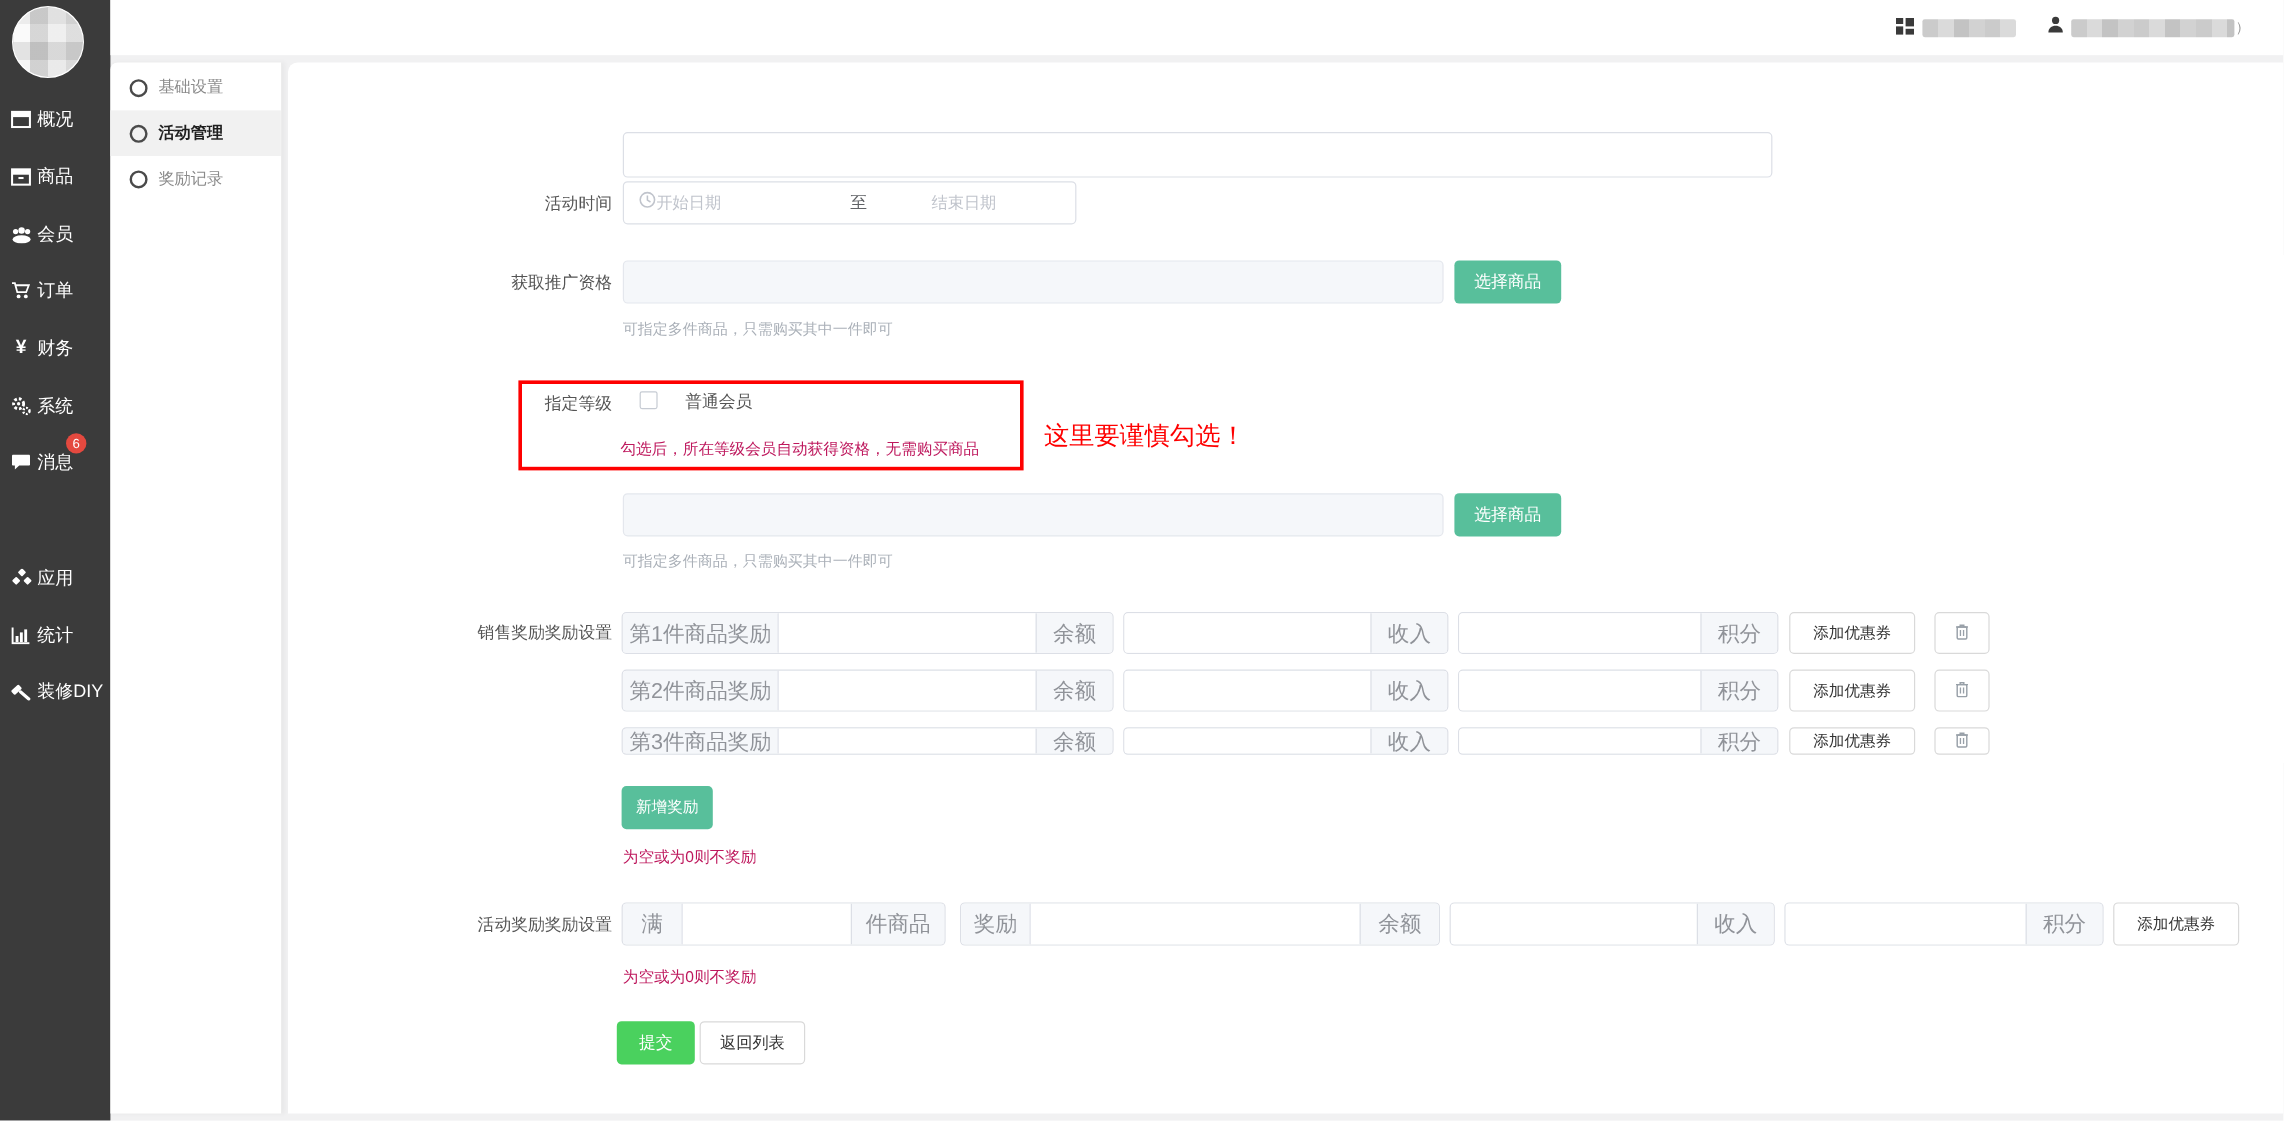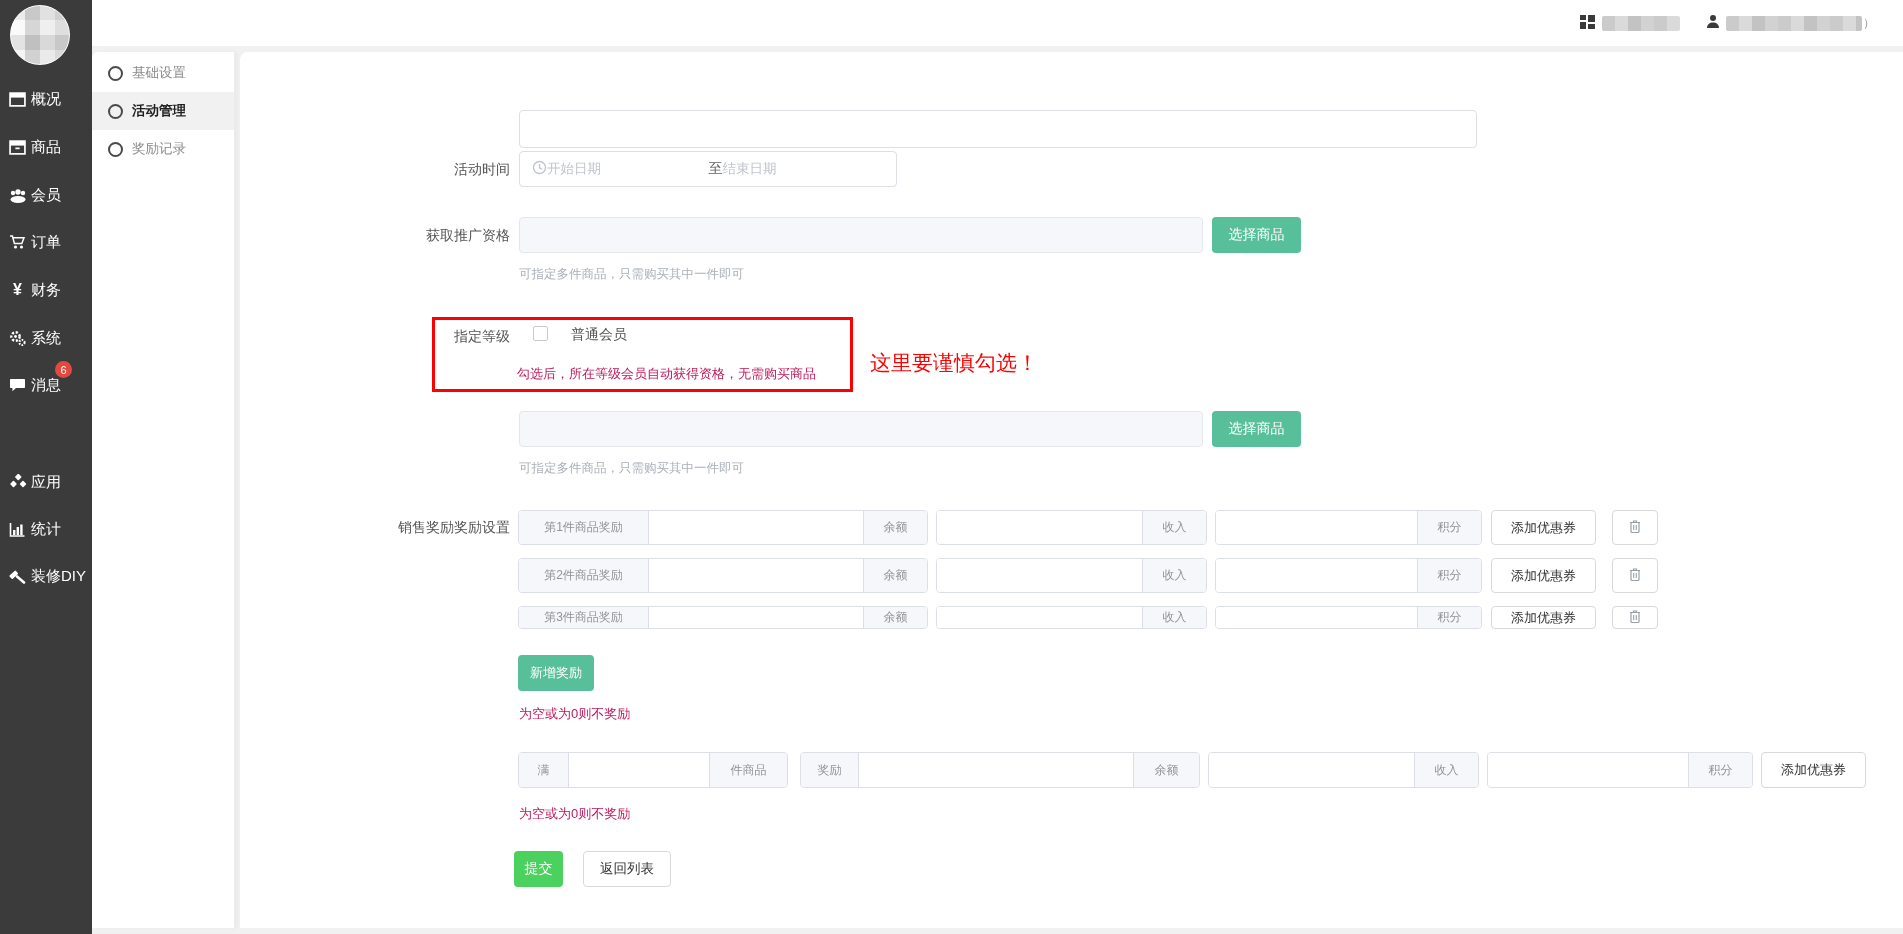--- a/index.html
+++ b/index.html
@@ -48,21 +48,21 @@
         color:#333;cursor:pointer;font-family:inherit}
   .hint{position:absolute;font-size:12.5px;color:#aab0b8;white-space:nowrap}
   .note{position:absolute;font-size:13px;color:#be185d;white-space:nowrap}
   .redbox{position:absolute;border:3px solid #f00;box-sizing:border-box;pointer-events:none}
   .annotation{position:absolute;font-size:21px;color:#f00;white-space:nowrap}
   .checkbox{position:absolute;width:15px;height:15px;box-sizing:border-box;border:1px solid #c6cbd3;
             border-radius:2px;background:#fff;cursor:pointer}
   .opt{position:absolute;font-size:14px;color:#555}
   .rrow{position:absolute;display:flex;align-items:stretch}
   .grp{display:flex;box-sizing:border-box;border:1px solid #dcdfe6;border-radius:4px;background:#fff;overflow:hidden}
-  .addon{background:#f5f7fa;color:#909399;font-size:12px;display:flex;align-items:center;justify-content:center;
+  .addon{background:#f5f7fa;color:#909399;font-size:18px;display:flex;align-items:center;justify-content:center;
          padding:0 8px;box-sizing:border-box;flex:none;white-space:nowrap}
   .addon.pre{border-right:1px solid #dcdfe6}
   .addon.suf{border-left:1px solid #dcdfe6}
   .ginput{border:none;outline:none;font-size:13px;padding:0 8px;color:#333;min-width:0;font-family:inherit}
 </style>
 </head>
 <body>
 
 <div class="page">
 
@@ -204,21 +204,21 @@
   <input class="tinput" style="left: 519px; top: 110px; width: 958px; height: 38px;" value="">
 
   <div class="flabel" style="top:151px">活动时间</div>
   <div class="datebox" style="left:519px;top:151px;width:378px;height:36px">
     <span><svg width="15" height="15" viewBox="0 0 15 15">
           <circle cx="7.5" cy="7.5" r="6" fill="none" stroke="#c0c4cc" stroke-width="1.3"></circle>
           <path d="M7.5 4v3.8l2.6 1.5" fill="none" stroke="#c0c4cc" stroke-width="1.3"></path>
         </svg></span>
     <span class="ph" style="flex:1;text-align:left">开始日期</span>
     <span class="dsep">至</span>
-    <span class="ph" style="flex:1;">结束日期</span>
+    <span class="ph" style="flex:1;text-align:center">结束日期</span>
   </div>
 
   <div class="flabel" style="top:217px">获取推广资格</div>
   <input class="tinput gray" style="left: 519px; top: 217px; width: 684px; height: 36px;" value="">
   <button class="gbtn" style="left: 1212px; top: 217px; width: 89px; height: 36px; background-color: rgb(88, 191, 155);">选择商品</button>
   <div class="hint" style="left:519px;top:266px">可指定多件商品，只需购买其中一件即可</div>
 
   <div class="redbox" style="left: 432px; top: 317px; width: 421px; height: 75px; border-color: rgb(254, 0, 0);"></div>
   <div class="flabel" style="top:318px">指定等级</div>
   <span class="checkbox" style="left:533px;top:326px"></span>
@@ -294,20 +294,21 @@
     <button class="wbtn" style="width:46px"><svg width="14" height="15" viewBox="0 0 14 15">
           <path d="M2 3.5h10M5.5 3.5V2h3v1.5" fill="none" stroke="#98a0a8" stroke-width="1.2"></path>
           <rect x="3" y="3.5" width="8" height="10" rx="1" fill="none" stroke="#98a0a8" stroke-width="1.2"></rect>
           <path d="M5.7 6v5M8.3 6v5" stroke="#98a0a8" stroke-width="1.1"></path>
         </svg></button>
   </div>
 
   <button class="gbtn" style="left: 518px; top: 655px; width: 76px; height: 36px; font-size: 13px; background-color: rgb(88, 191, 155);">新增奖励</button>
   <div class="note" style="left:519px;top:705px">为空或为0则不奖励</div>
 
+  <div class="flabel" style="top:752px">活动奖励奖励设置</div>
   <div class="rrow" style="left:518px;top:752px;height:36px">
     <div class="grp" style="width:270px;margin-right:12px">
       <span class="addon pre" style="width:50px">满</span>
       <input class="ginput" style="flex: 1 1 0%;">
       <span class="addon suf" style="width:78px">件商品</span>
     </div>
     <div class="grp" style="width:400px;margin-right:8px">
       <span class="addon pre" style="width:58px">奖励</span>
       <input class="ginput" style="flex: 1 1 0%;">
       <span class="addon suf" style="width:66px">余额</span>
@@ -317,16 +318,16 @@
       <span class="addon suf" style="width:64px">收入</span>
     </div>
     <div class="grp" style="width:266px;margin-right:8px">
       <input class="ginput" style="flex: 1 1 0%;">
       <span class="addon suf" style="width:64px">积分</span>
     </div>
     <button class="wbtn" style="width:105px">添加优惠券</button>
   </div>
   <div class="note" style="left:519px;top:805px">为空或为0则不奖励</div>
 
-  <button class="gbtn" style="left: 514px; top: 851px; width: 49px; height: 36px; background-color: rgb(74, 209, 94);">提交</button>
+  <button class="gbtn" style="left: 514px; top: 851px; width: 65px; height: 36px; background-color: rgb(74, 209, 94);">提交</button>
   <button class="wbtn" style="position:absolute;left:583px;top:851px;width:88px;height:36px;font-size:13.5px">返回列表</button>
 
 </div>
 
 </body></html>

